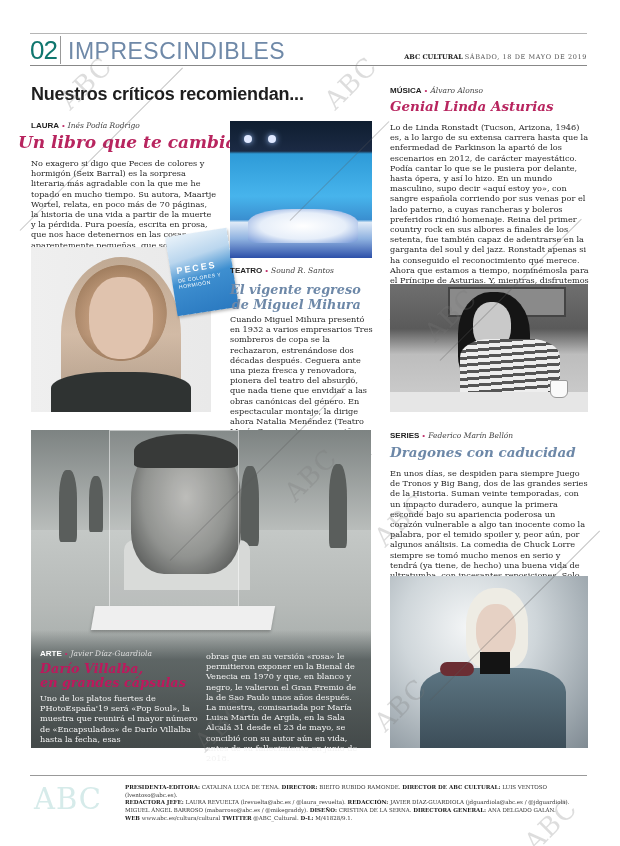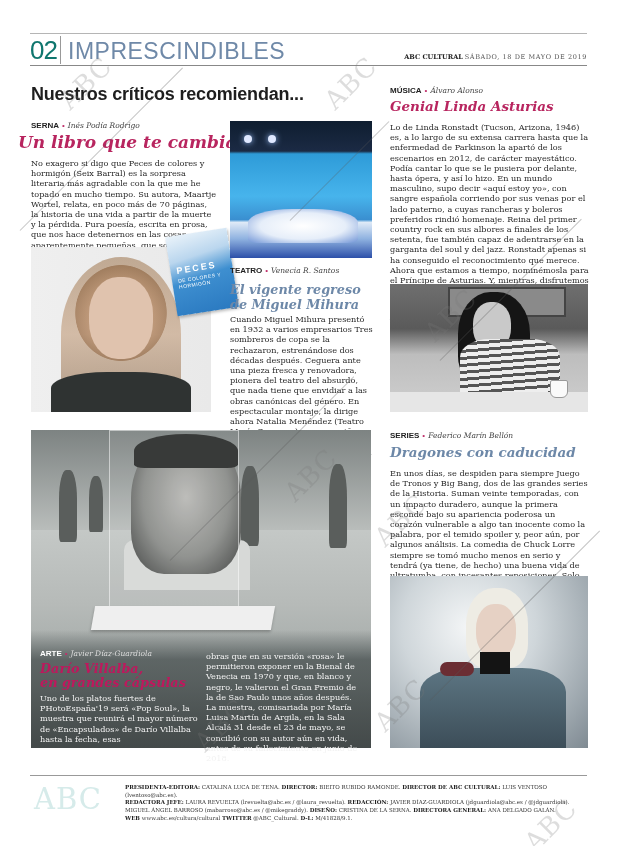--- a/index.html
+++ b/index.html
@@ -98,43 +98,43 @@
 <div class="abs top-rule"></div>
 <div class="abs page-num">02</div>
 <div class="abs num-sep"></div>
 <div class="abs section-title">IMPRESCINDIBLES</div>
 <div class="abs dateline"><b>ABC CULTURAL</b><span>SÁBADO, 18 DE MAYO DE 2019</span></div>
 <div class="abs header-rule"></div>
 
 <h1 class="abs main-heading">Nuestros críticos recomiendan...</h1>
 
 <div class="abs kicker" style="left:31px; top:121px;">
-  <span>SERNA</span><span class="bullet">•</span><span class="author">Inés Podía Rodrigo</span>
+  <span>LAURA</span><span class="bullet">•</span><span class="author">Inés Podía Rodrigo</span>
 </div>
 <div class="abs headline hl-pink" style="left:18px; top:134px; font-size:17px;">Un libro que te cambia</div>
 <p class="abs body" style="left:31px; top:158px; width:186px;">No exagero si digo que Peces de colores y hormigón (Seix Barral) es la sorpresa literaria más agradable con la que me he topado en mucho tiempo. Su autora, Maartje Wortel, relata, en poco más de 70 páginas, la historia de una vida a partir de la muerte y la pérdida. Pura poesía, escrita en prosa, que nos hace detenernos en las cosas aparentemente pequeñas, que son las que nos hacen grandes.</p>
 <div class="abs img img-author">
   <div class="hair"></div>
   <div class="face"></div>
   <div class="shirt"></div>
 </div>
 <div class="abs img-book">
   <span>PECES</span>
   <small>DE COLORES Y HORMIGÓN</small>
 </div>
 
 <div class="abs img img-stage">
   <div class="light" style="left:14px;"></div>
   <div class="light" style="left:38px;"></div>
   <div class="sheet"></div>
 </div>
 <div class="abs kicker" style="left:230px; top:266px;">
-  <span>TEATRO</span><span class="bullet">•</span><span class="author">Venecia R. Santos</span>
-</div>
-<div class="abs headline hl-blue" style="left:230px; top:283px; font-size:12.8px; line-height:14.5px;">
+  <span>TEATRO</span><span class="bullet">•</span><span class="author">Sound R. Santos</span>
+</div>
+<div class="abs headline hl-blue" style="left:230px; top:283px; font-size:12.8px; line-height:14.5px;text-align:right;">
   <div>El vigente regreso</div>
   <div>de Miguel Mihura</div>
 </div>
 <p class="abs body" style="left:230px; top:314px; width:145px;">Cuando Miguel Mihura presentó en 1932 a varios empresarios Tres sombreros de copa se la rechazaron, estrenándose dos décadas después. Ceguera ante una pieza fresca y renovadora, pionera del teatro del absurdo, que nada tiene que envidiar a las obras canónicas del género. En espectacular montaje, la dirige ahora Natalia Menéndez (Teatro María Guerrero), con un guiño y recuerdo a su padre, Juanjo Menéndez, que debutó con ella en las tablas.</p>
 
 <div class="abs kicker" style="left:390px; top:86px;">
   <span>MÚSICA</span><span class="bullet">•</span><span class="author">Álvaro Alonso</span>
 </div>
 <div class="abs headline hl-pink" style="left:390px; top:99px; font-size:13.5px;">Genial Linda Asturias</div>
 <p class="abs body" style="left:390px; top:122px; width:200px;">Lo de Linda Ronstadt (Tucson, Arizona, 1946) es, a lo largo de su extensa carrera hasta que la enfermedad de Parkinson la apartó de los escenarios en 2012, de carácter mayestático. Podía cantar lo que se le pusiera por delante, hasta ópera, y así lo hizo. En un mundo masculino, supo decir «aquí estoy yo», con sangre española corriendo por sus venas por el lado paterno, a cuyas rancheras y boleros preferidos rindió homenaje. Reina del primer country rock en sus albores a finales de los setenta, fue también capaz de adentrarse en la garganta del soul y del jazz. Ronstadt apenas si ha conseguido el reconocimiento que merece. Ahora que estamos a tiempo, nominémosla para el Príncipe de Asturias. Y, mientras, disfrutemos del inminente documental que pone las cosas en su sitio, dirigido por Rob Epstein y Jeffrey Friedman, Linda Ronstadt: The Sound of my Voice, basado en el libro de memorias de la cantante de 2013.</p>

